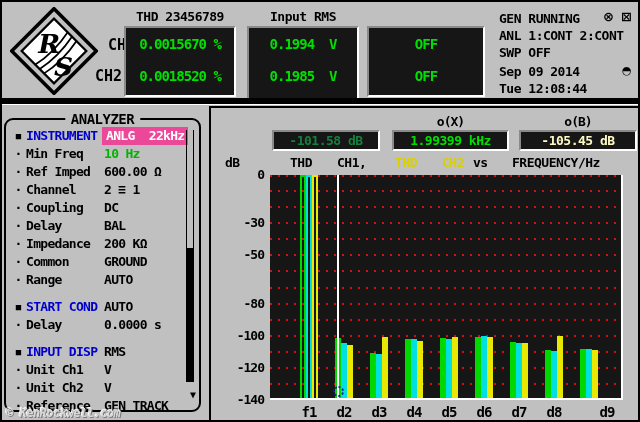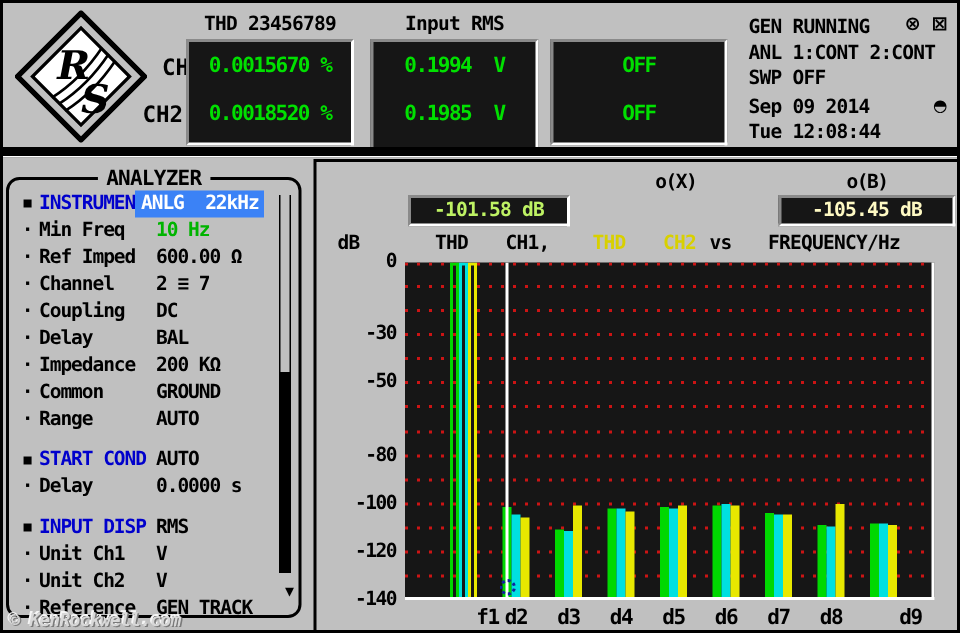--- a/index.html
+++ b/index.html
@@ -30,21 +30,21 @@
     background:#c0c0c0; padding:0 6px; font-size:14px; letter-spacing:-0.5px; }
   #menu-rows { position:absolute; left:4px; top:7px; width:182px; }
   .menu-row { position:relative; height:18px; line-height:18px; font-size:13px;
     letter-spacing:-0.7px; white-space:pre; }
   .menu-row .bullet { position:absolute; left:2px; width:12px; text-align:center; }
   .menu-row .bullet.sq { font-size:9px; }
   .menu-row .lbl { position:absolute; left:16px; }
   .menu-row .val { position:absolute; left:94px; }
   .menu-row .lbl.blue { color:#0000cc; }
   .menu-row .val.green { color:#00b400; }
-  .menu-row .val.inverse { background:#3b82f6; color:#fff; padding:0 4px; left:80px; }
+  .menu-row .val.inverse { background:#ec4899; color:#fff; padding:0 4px; left:92px; }
   .menu-spacer { height:9px; }
   #menu-scrollbar { position:absolute; right:5px; top:10px; width:8px; height:252px;
     border-left:1px solid #000; border-right:1px solid #000; }
   #menu-scroll-thumb { position:absolute; left:-1px; top:118px; width:8px; height:134px; background:#000; }
   #menu-scroll-arrow { position:absolute; right:3px; bottom:10px; font-size:10px; line-height:10px; }
   #watermark { position:absolute; left:4px; top:404px; font-size:12px; letter-spacing:-0.5px;
     color:#d8d8d8; text-shadow:1px 1px 0 #7a7a7a, -1px -1px 0 #f5f5f5; font-style:italic; }
 
   
   #chart-panel { position:absolute; left:207px; top:104px; width:431px; height:316px;
@@ -110,21 +110,21 @@
   <div class="status-line" style="left:497px;top:79px">Tue 12:08:44</div>
 
   <div id="divider"></div>
 
   <div id="analyzer-panel">
     <div id="analyzer-title">ANALYZER</div>
     <div id="menu-rows">
         <div class="menu-row"><span class="bullet sq">■</span><span class="lbl blue">INSTRUMENT</span><span class="val inverse">ANLG  22kHz</span></div>
         <div class="menu-row"><span class="bullet">·</span><span class="lbl">Min Freq</span><span class="val green">10 Hz</span></div>
         <div class="menu-row"><span class="bullet">·</span><span class="lbl">Ref Imped</span><span class="val">600.00 Ω</span></div>
-        <div class="menu-row"><span class="bullet">·</span><span class="lbl">Channel</span><span class="val">2 ≡ 7</span></div>
+        <div class="menu-row"><span class="bullet">·</span><span class="lbl">Channel</span><span class="val">2 ≡ 1</span></div>
         <div class="menu-row"><span class="bullet">·</span><span class="lbl">Coupling</span><span class="val">DC</span></div>
         <div class="menu-row"><span class="bullet">·</span><span class="lbl">Delay</span><span class="val">BAL</span></div>
         <div class="menu-row"><span class="bullet">·</span><span class="lbl">Impedance</span><span class="val">200 KΩ</span></div>
         <div class="menu-row"><span class="bullet">·</span><span class="lbl">Common</span><span class="val">GROUND</span></div>
         <div class="menu-row"><span class="bullet">·</span><span class="lbl">Range</span><span class="val">AUTO</span></div>
         <div class="menu-spacer"></div>
         <div class="menu-row"><span class="bullet sq">■</span><span class="lbl blue">START COND</span><span class="val">AUTO</span></div>
         <div class="menu-row"><span class="bullet">·</span><span class="lbl">Delay</span><span class="val">0.0000 s</span></div>
         <div class="menu-spacer"></div>
         <div class="menu-row"><span class="bullet sq">■</span><span class="lbl blue">INPUT DISP</span><span class="val">RMS</span></div>
@@ -136,21 +136,22 @@
       <div id="menu-scroll-thumb"></div>
     </div>
     <div id="menu-scroll-arrow">▼</div>
   </div>
 
   <div id="watermark">© KenRockwell.com</div>
 
   <div id="chart-panel">
     <div class="cursor-label" style="left:181px;width:117px">o(X)</div>
     <div class="cursor-label" style="left:308px;width:118px">o(B)</div>
-    <div class="cursor-box" style="left:61px;width:108px;color:#bef264">-101.58 dB</div>
+    <div class="cursor-box" style="left:61px;width:108px;color:#15803d">-101.58 dB</div>
+    <div class="cursor-box" style="left:181px;width:117px;color:#00e000">1.99399 kHz</div>
     <div class="cursor-box" style="left:308px;width:118px;color:#fef9c3">-105.45 dB</div>
 
     <div class="title-part" style="left:14px">dB</div>
     <div class="title-part" style="left:79px">THD</div>
     <div class="title-part" style="left:126px">CH1,</div>
     <div class="title-part yellow-text" style="left:184px;color:#d8d000">THD</div>
     <div class="title-part" style="left:231px;color:#d8d000">CH2</div>
     <div class="title-part" style="left:262px">vs</div>
     <div class="title-part" style="left:301px">FREQUENCY/Hz</div>
 
@@ -207,21 +208,21 @@
           <div class="bar" style="left: 281px; width: 6px; top: 176px; height: 49px; background: rgb(0, 224, 224);"></div>
           <div class="bar" style="left: 287px; width: 6px; top: 161px; height: 64px; background: rgb(232, 232, 0);"></div>
           <div class="bar" style="left: 310px; width: 6px; top: 174px; height: 51px; background: rgb(0, 216, 0);"></div>
           <div class="bar" style="left: 316px; width: 6px; top: 174px; height: 51px; background: rgb(0, 224, 224);"></div>
           <div class="bar" style="left: 322px; width: 6px; top: 175px; height: 50px; background: rgb(232, 232, 0);"></div>
         </div>
       <div id="cursor-line" style="left: 67px;"></div>
       <div id="cursor-marker" style="left: 63px; top: 211px;"></div>
     </div>
     <div id="xlabels">
-        <div class="xlabel" style="left: 97px; top: 296px; text-align: center;">f1</div>
+        <div class="xlabel" style="left: 81px; top: 296px; text-align: center;">f1</div>
         <div class="xlabel" style="left: 116px; top: 296px;">d2</div>
         <div class="xlabel" style="left: 151px; top: 296px;">d3</div>
         <div class="xlabel" style="left: 186px; top: 296px;">d4</div>
         <div class="xlabel" style="left: 221px; top: 296px;">d5</div>
         <div class="xlabel" style="left: 256px; top: 296px;">d6</div>
         <div class="xlabel" style="left: 291px; top: 296px;">d7</div>
         <div class="xlabel" style="left: 326px; top: 296px;">d8</div>
         <div class="xlabel" style="left: 379px; top: 296px;">d9</div>
       </div>
   </div>

